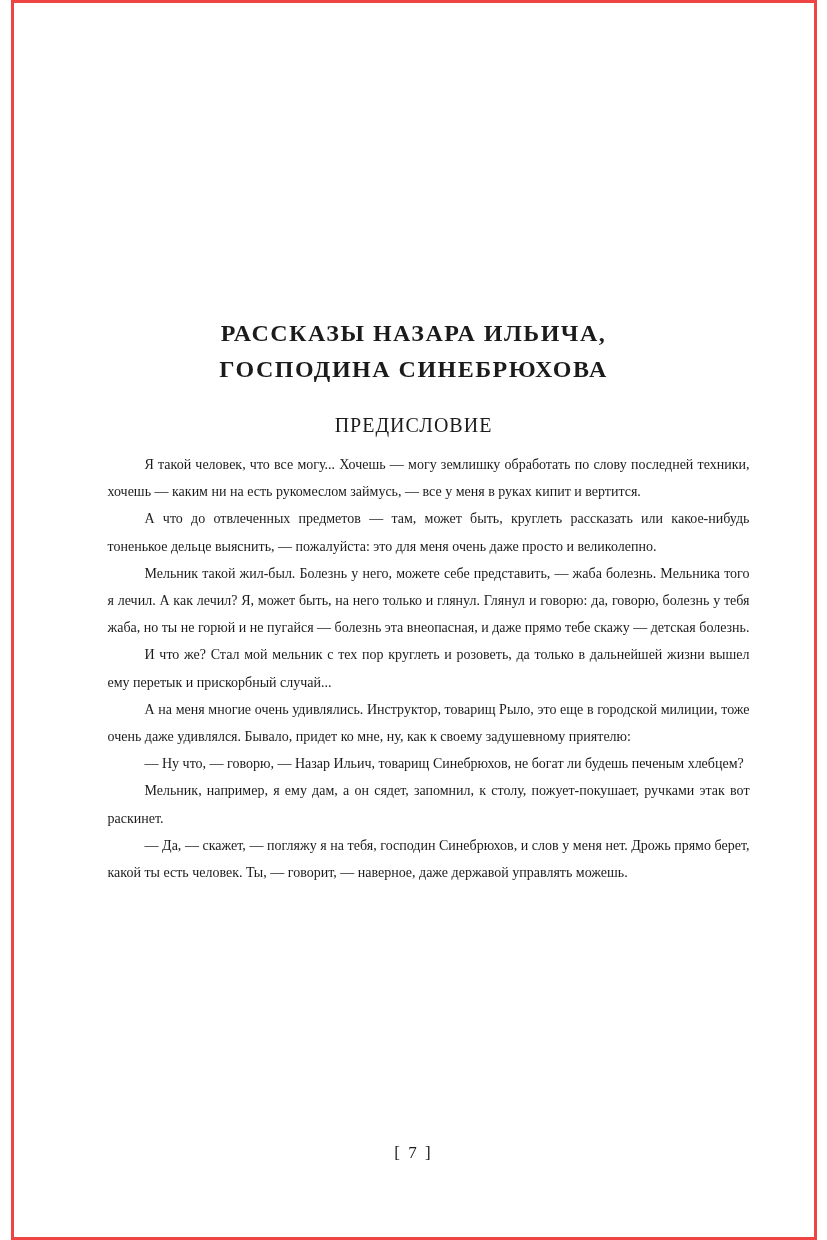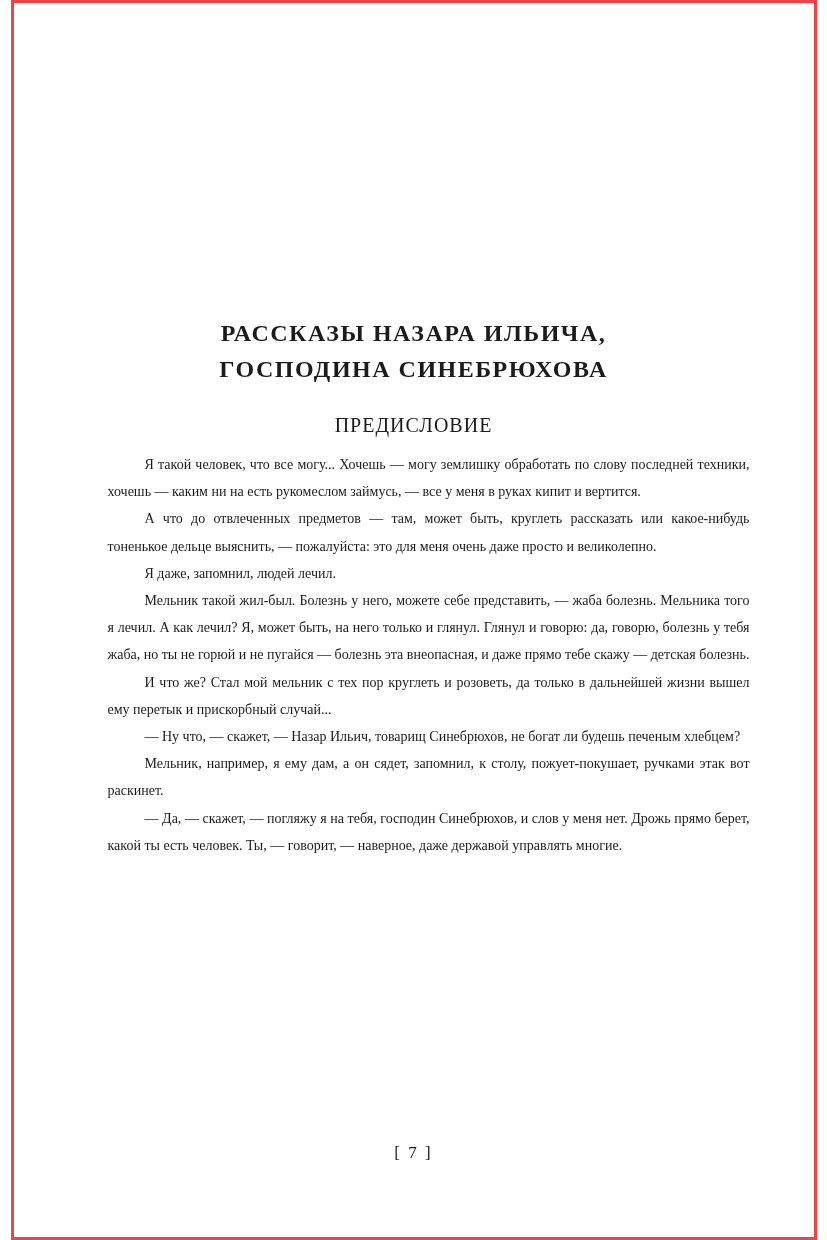--- a/index.html
+++ b/index.html
@@ -82,23 +82,23 @@
   <h1 class="title">
     <span>РАССКАЗЫ НАЗАРА ИЛЬИЧА,</span><br>
     <span>ГОСПОДИНА СИНЕБРЮХОВА</span>
   </h1>
 
   <h2 class="subtitle">ПРЕДИСЛОВИЕ</h2>
 
   <div class="body-text" id="paragraphs">
       <p>Я такой человек, что все могу... Хочешь — могу землишку обработать по слову последней техники, хочешь — каким ни на есть рукомеслом займусь, — все у меня в руках кипит и вертится.</p>
       <p>А что до отвлеченных предметов — там, может быть, круглеть рассказать или какое-нибудь тоненькое дельце выяснить, — пожалуйста: это для меня очень даже просто и великолепно.</p>
-      <p>Я даже, запомнил, людей лечил.</p>
       <p>Мельник такой жил-был. Болезнь у него, можете себе представить, — жаба болезнь. Мельника того я лечил. А как лечил? Я, может быть, на него только и глянул. Глянул и говорю: да, говорю, болезнь у тебя жаба, но ты не горюй и не пугайся — болезнь эта внеопасная, и даже прямо тебе скажу — детская болезнь.</p>
       <p>И что же? Стал мой мельник с тех пор круглеть и розоветь, да только в дальнейшей жизни вышел ему перетык и прискорбный случай...</p>
-      <p>— Ну что, — скажет, — Назар Ильич, товарищ Синебрюхов, не богат ли будешь печеным хлебцем?</p>
+      <p>А на меня многие очень удивлялись. Инструктор, товарищ Рыло, это еще в городской милиции, тоже очень даже удивлялся. Бывало, придет ко мне, ну, как к своему задушевному приятелю:</p>
+      <p>— Ну что, — говорю, — Назар Ильич, товарищ Синебрюхов, не богат ли будешь печеным хлебцем?</p>
       <p>Мельник, например, я ему дам, а он сядет, запомнил, к столу, пожует-покушает, ручками этак вот раскинет.</p>
-      <p>— Да, — скажет, — погляжу я на тебя, господин Синебрюхов, и слов у меня нет. Дрожь прямо берет, какой ты есть человек. Ты, — говорит, — наверное, даже державой управлять многие.</p>
+      <p>— Да, — скажет, — погляжу я на тебя, господин Синебрюхов, и слов у меня нет. Дрожь прямо берет, какой ты есть человек. Ты, — говорит, — наверное, даже державой управлять можешь.</p>
     </div>
 
   <div class="page-number">[ 7 ]</div>
 
 </div>
 
 </body></html>

